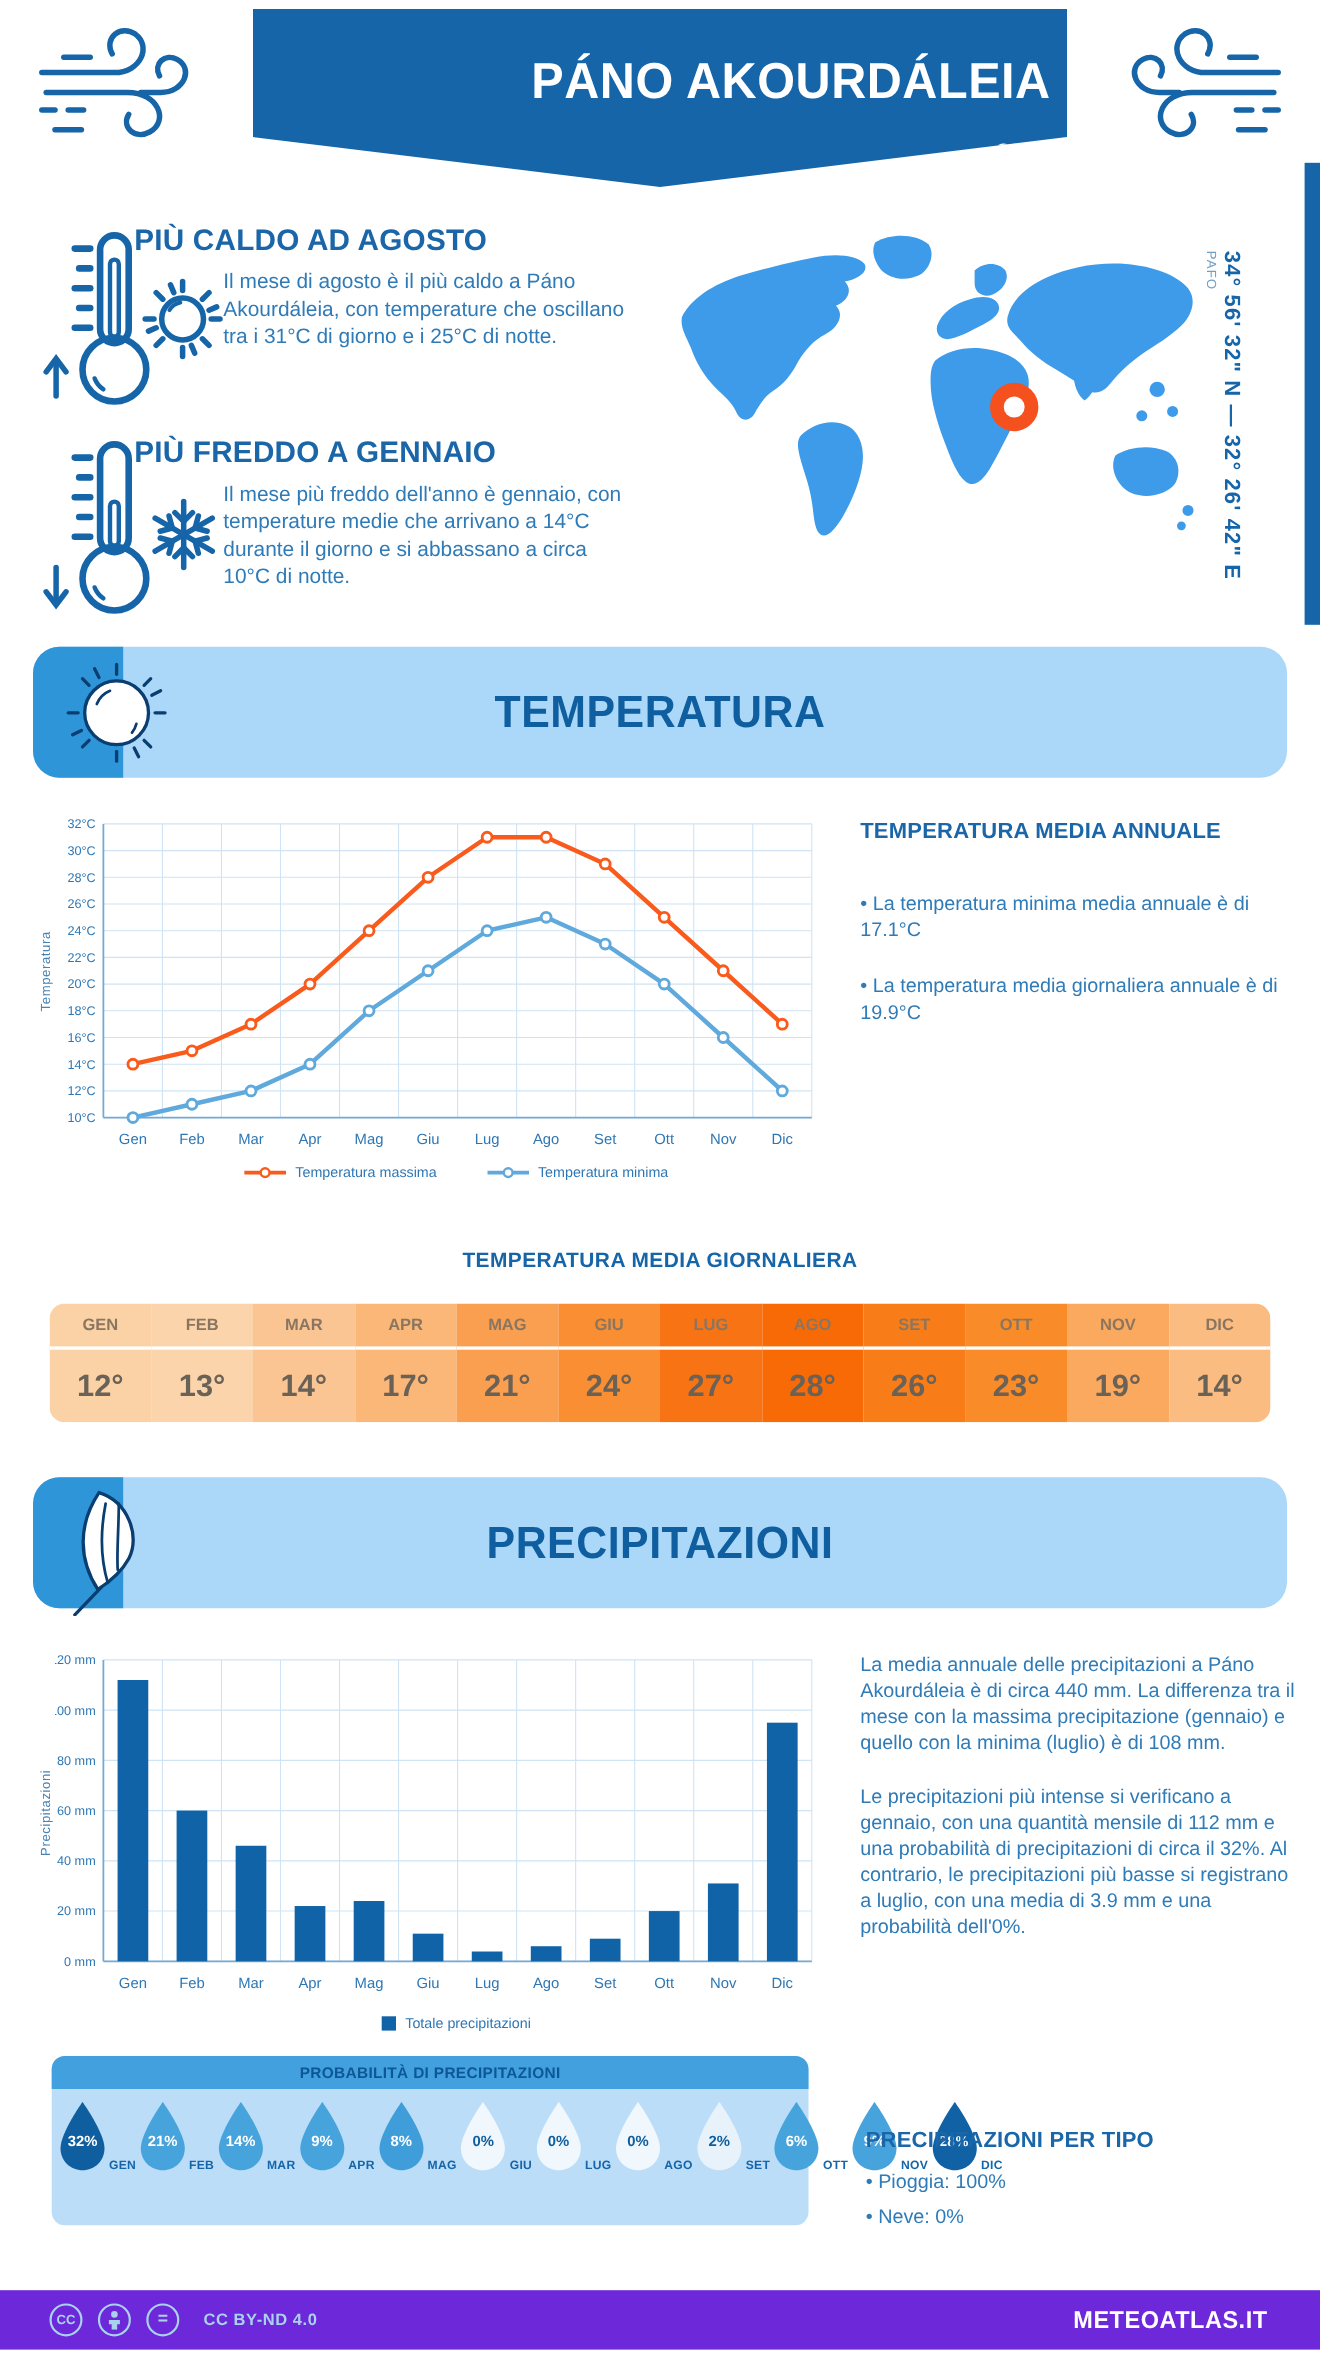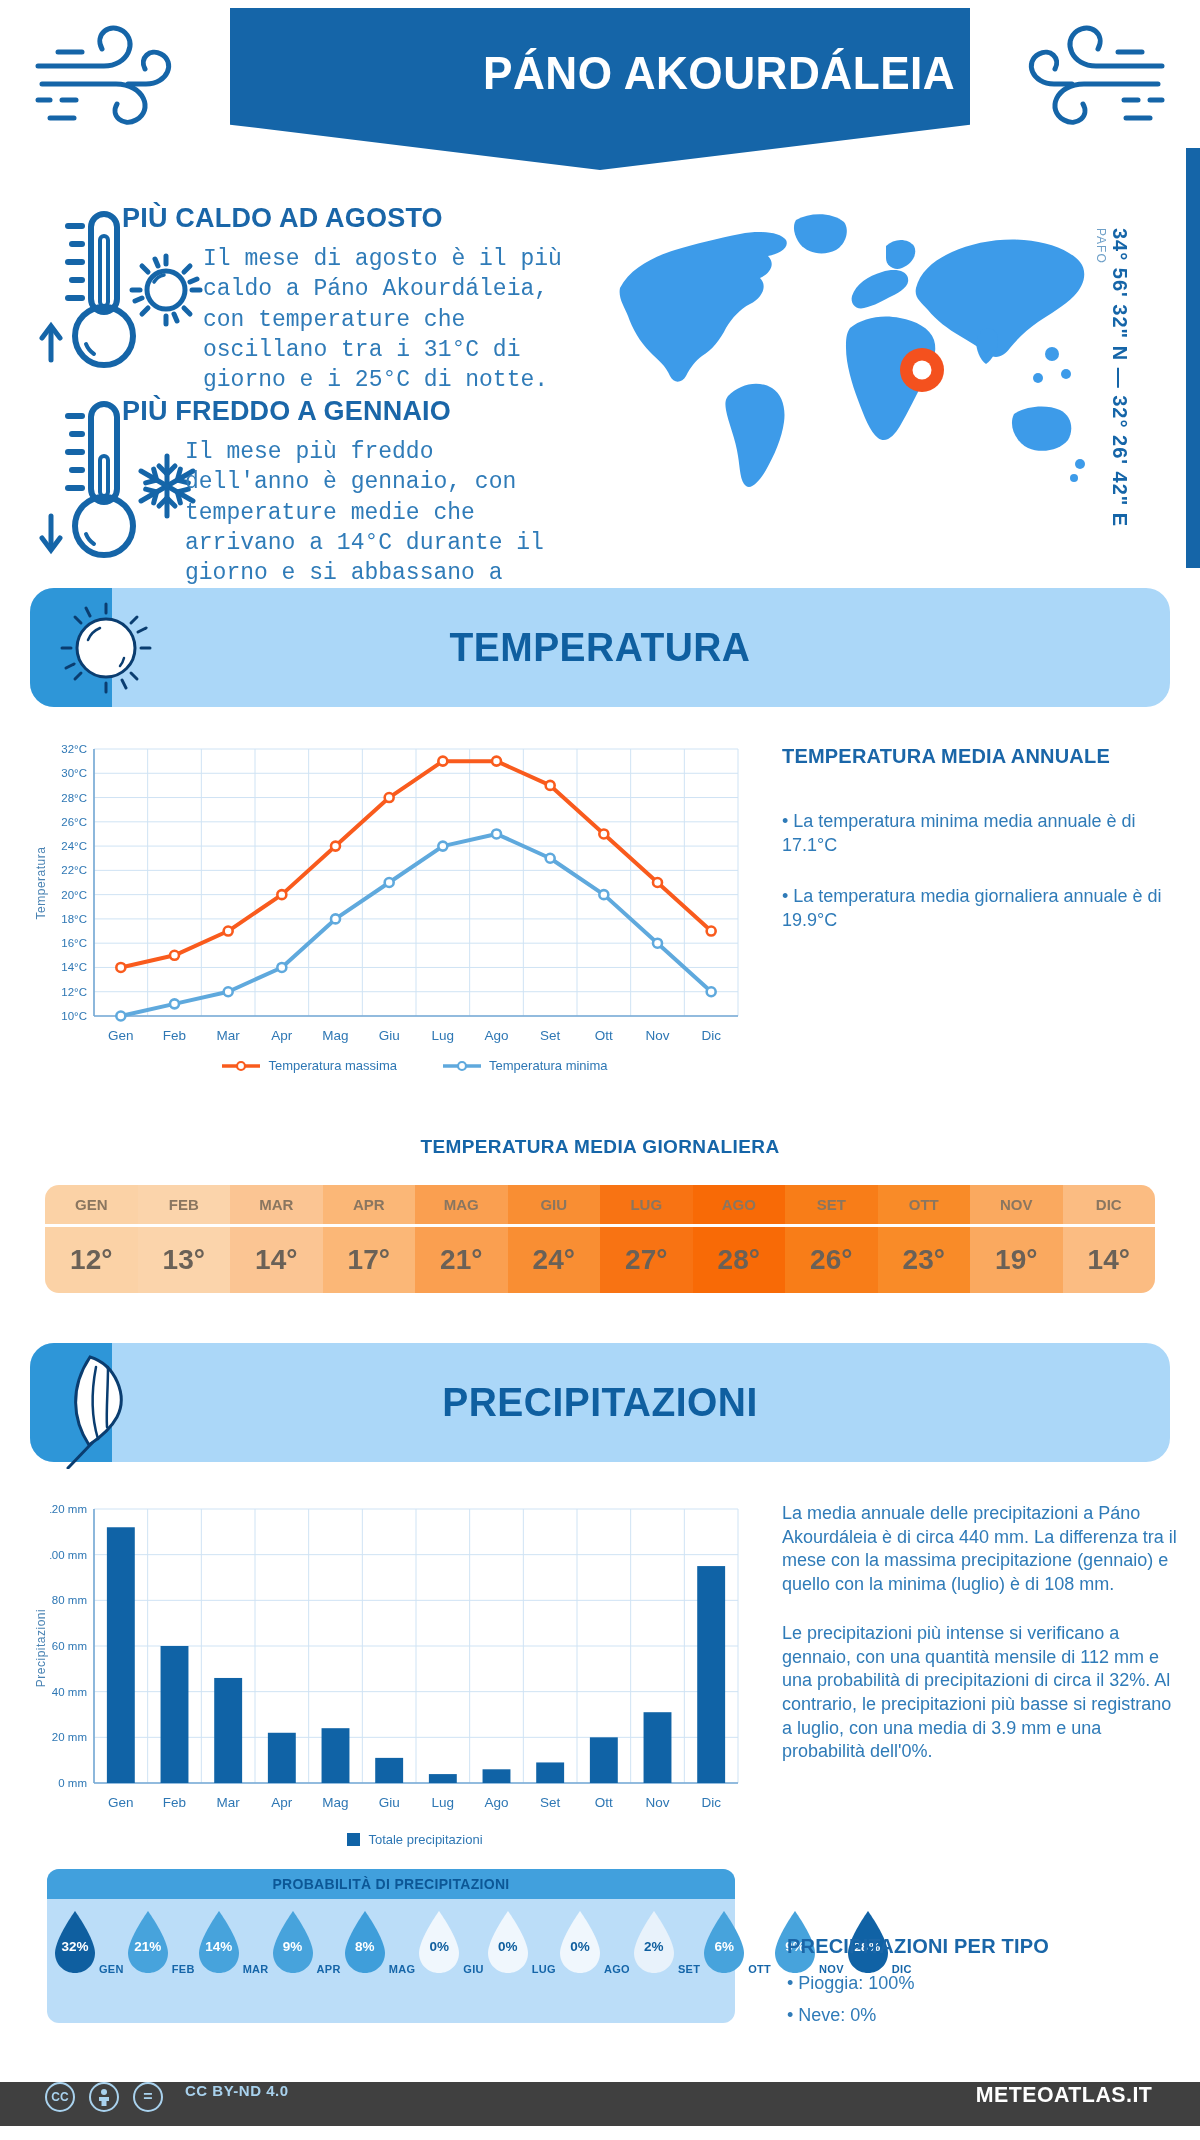--- a/index.html
+++ b/index.html
@@ -10,21 +10,21 @@
 
   
   .header-band { left:230px; top:8px; width:740px; height:162px; background:#1565A8;
     clip-path:polygon(0 0,100% 0,100% 72%,50% 100%,0 72%); text-align:right; color:#fff; }
   .header-title { margin-top:38px; font-size:46px; font-weight:bold; letter-spacing:.5px; transform:scaleX(.96); }
   .header-sub { margin-top:28px; font-size:19px; letter-spacing:1px; }
   .sidebar-right { left:1186px; top:148px; width:14px; height:420px; background:#1565A8; }
 
   
   .hl-title { font-size:27px; font-weight:bold; color:#1A66A8; letter-spacing:.2px; }
-  .hl-body  { font-size:23px; line-height:1.32; color:#2F7BB8;font-family:Liberation Mono, monospace; }
+  .hl-body  { font-size:19px; line-height:1.32; color:#2F7BB8; }
 
   
   .coords-box { left:1094px; top:228px; height:360px; writing-mode:vertical-rl; }
   .coords-main { font-size:20px; font-weight:bold; color:#1565A8; letter-spacing:1px; display:block; }
   .coords-place { font-size:12px; color:#6FA0C8; letter-spacing:1px; display:block; }
 
   
   .band { width:1140px; height:119px; background:#ABD7F8; border-radius:24px; }
   .band-corner { position:absolute; left:0; top:0; width:82px; height:119px; background:#2E96D8;
     border-radius:24px 0 0 24px; overflow:visible; }
@@ -60,22 +60,22 @@
     border-radius:12px 12px 0 0; display:flex; align-items:center; justify-content:center;
     font-size:14px; font-weight:bold; color:#0C5796; letter-spacing:.3px; }
   .drops-row { position:absolute; left:4px; top:40px; width:680px; display:flex; }
   .drop-col { flex:1 1 0; display:flex; flex-direction:row; align-items:flex-end; }
   .drop-wrap { position:relative; width:48px; height:66px; }
   .drop-pct { position:absolute; left:0; top:30px; width:100%; text-align:center;
     font-size:13.5px; font-weight:bold; }
   .drop-month { margin-top:6px; font-size:11px; font-weight:bold; color:#1565A8; letter-spacing:.3px; }
 
   
-  .footer { left:0; top:2082px; width:1200px; height:44px; background:#404040;
-    display:flex; align-items:flex-start; }
+  .footer { left:0; top:2082px; width:1200px; height:54px; background:#6d28d9;
+    display:flex; align-items:center; }
   .cc-circle { width:30px; height:30px; border:2.5px solid #A9D2EE; border-radius:50%;
     display:flex; align-items:center; justify-content:center; color:#A9D2EE;
     font-weight:bold; margin-right:14px; }
   .footer-license { color:#A9D2EE; font-weight:bold; font-size:15px; letter-spacing:.5px; margin-left:8px; }
   .footer-site { margin-left:auto; margin-right:45px; color:#ffffff; font-weight:bold;
     font-size:22px; letter-spacing:.5px; transform:scaleX(.97); }
 </style>
 </head>
 <body>
 
@@ -180,21 +180,21 @@
         </g>
       <g transform="rotate(300)">
           <line x1="0" y1="0" x2="0" y2="-30"></line>
           <line x1="0" y1="-12" x2="-8" y2="-20"></line>
           <line x1="0" y1="-12" x2="8" y2="-20"></line>
         </g>
     </g>
   </g>
 </svg>
 <div class="abs hl-title" style="left:122px;top:396px">PIÙ FREDDO A GENNAIO</div>
-<div class="abs hl-body" style="left:185px;top:437px;width:372px">Il mese più freddo dell'anno è gennaio, con temperature medie che arrivano a 14°C durante il giorno e si abbassano a circa 10°C di notte.</div>
+<div class="abs hl-body" style="left:203px;top:437px;width:372px">Il mese più freddo dell'anno è gennaio, con temperature medie che arrivano a 14°C durante il giorno e si abbassano a circa 10°C di notte.</div>
 
 <svg class="abs" style="left:600px;top:168px" width="500" height="332" viewBox="0 0 500 332">
   <g fill="#3D9BE9">
     <path d="M20,120 C30,100 55,88 75,82 C95,76 120,70 140,66 C160,62 180,64 186,72 C190,80 178,86 168,88 C176,96 170,106 160,110 C168,118 162,130 150,136 C140,141 132,150 126,160 C120,172 112,182 102,188 C96,192 90,200 86,208 C82,215 74,216 70,208 C66,198 58,192 50,184 C40,174 32,160 28,148 C24,138 18,130 20,120 Z"></path>
     <path d="M196,52 C210,44 232,44 244,54 C250,62 246,76 236,82 C224,88 208,86 200,76 C194,68 192,58 196,52 Z"></path>
     <path d="M128,228 C140,216 158,212 172,220 C182,226 186,240 184,254 C182,270 174,288 166,302 C160,312 152,322 146,318 C140,314 140,300 138,288 C136,272 128,254 126,242 C125,236 125,232 128,228 Z"></path>
     <path d="M252,128 C256,116 268,108 282,104 C294,100 306,102 308,110 C310,118 300,124 292,128 C284,132 274,138 264,140 C256,142 250,136 252,128 Z"></path>
     <path d="M286,78 C294,70 308,70 314,78 C318,86 312,96 302,100 C294,103 286,98 286,90 Z"></path>
     <path d="M250,160 C262,150 282,146 300,150 C316,153 330,160 334,172 C338,184 332,198 324,212 C316,228 308,244 300,258 C294,268 286,276 278,270 C270,264 264,248 258,232 C252,216 246,196 246,180 C246,172 246,166 250,160 Z"></path>
     <path d="M316,120 C320,104 334,92 352,84 C372,75 398,70 424,72 C448,74 470,82 480,94 C488,104 484,118 474,128 C464,138 450,146 438,154 C428,161 418,170 410,180 C404,188 396,192 388,186 C380,180 370,174 360,168 C348,161 336,152 328,142 C321,134 314,130 316,120 Z"></path>

